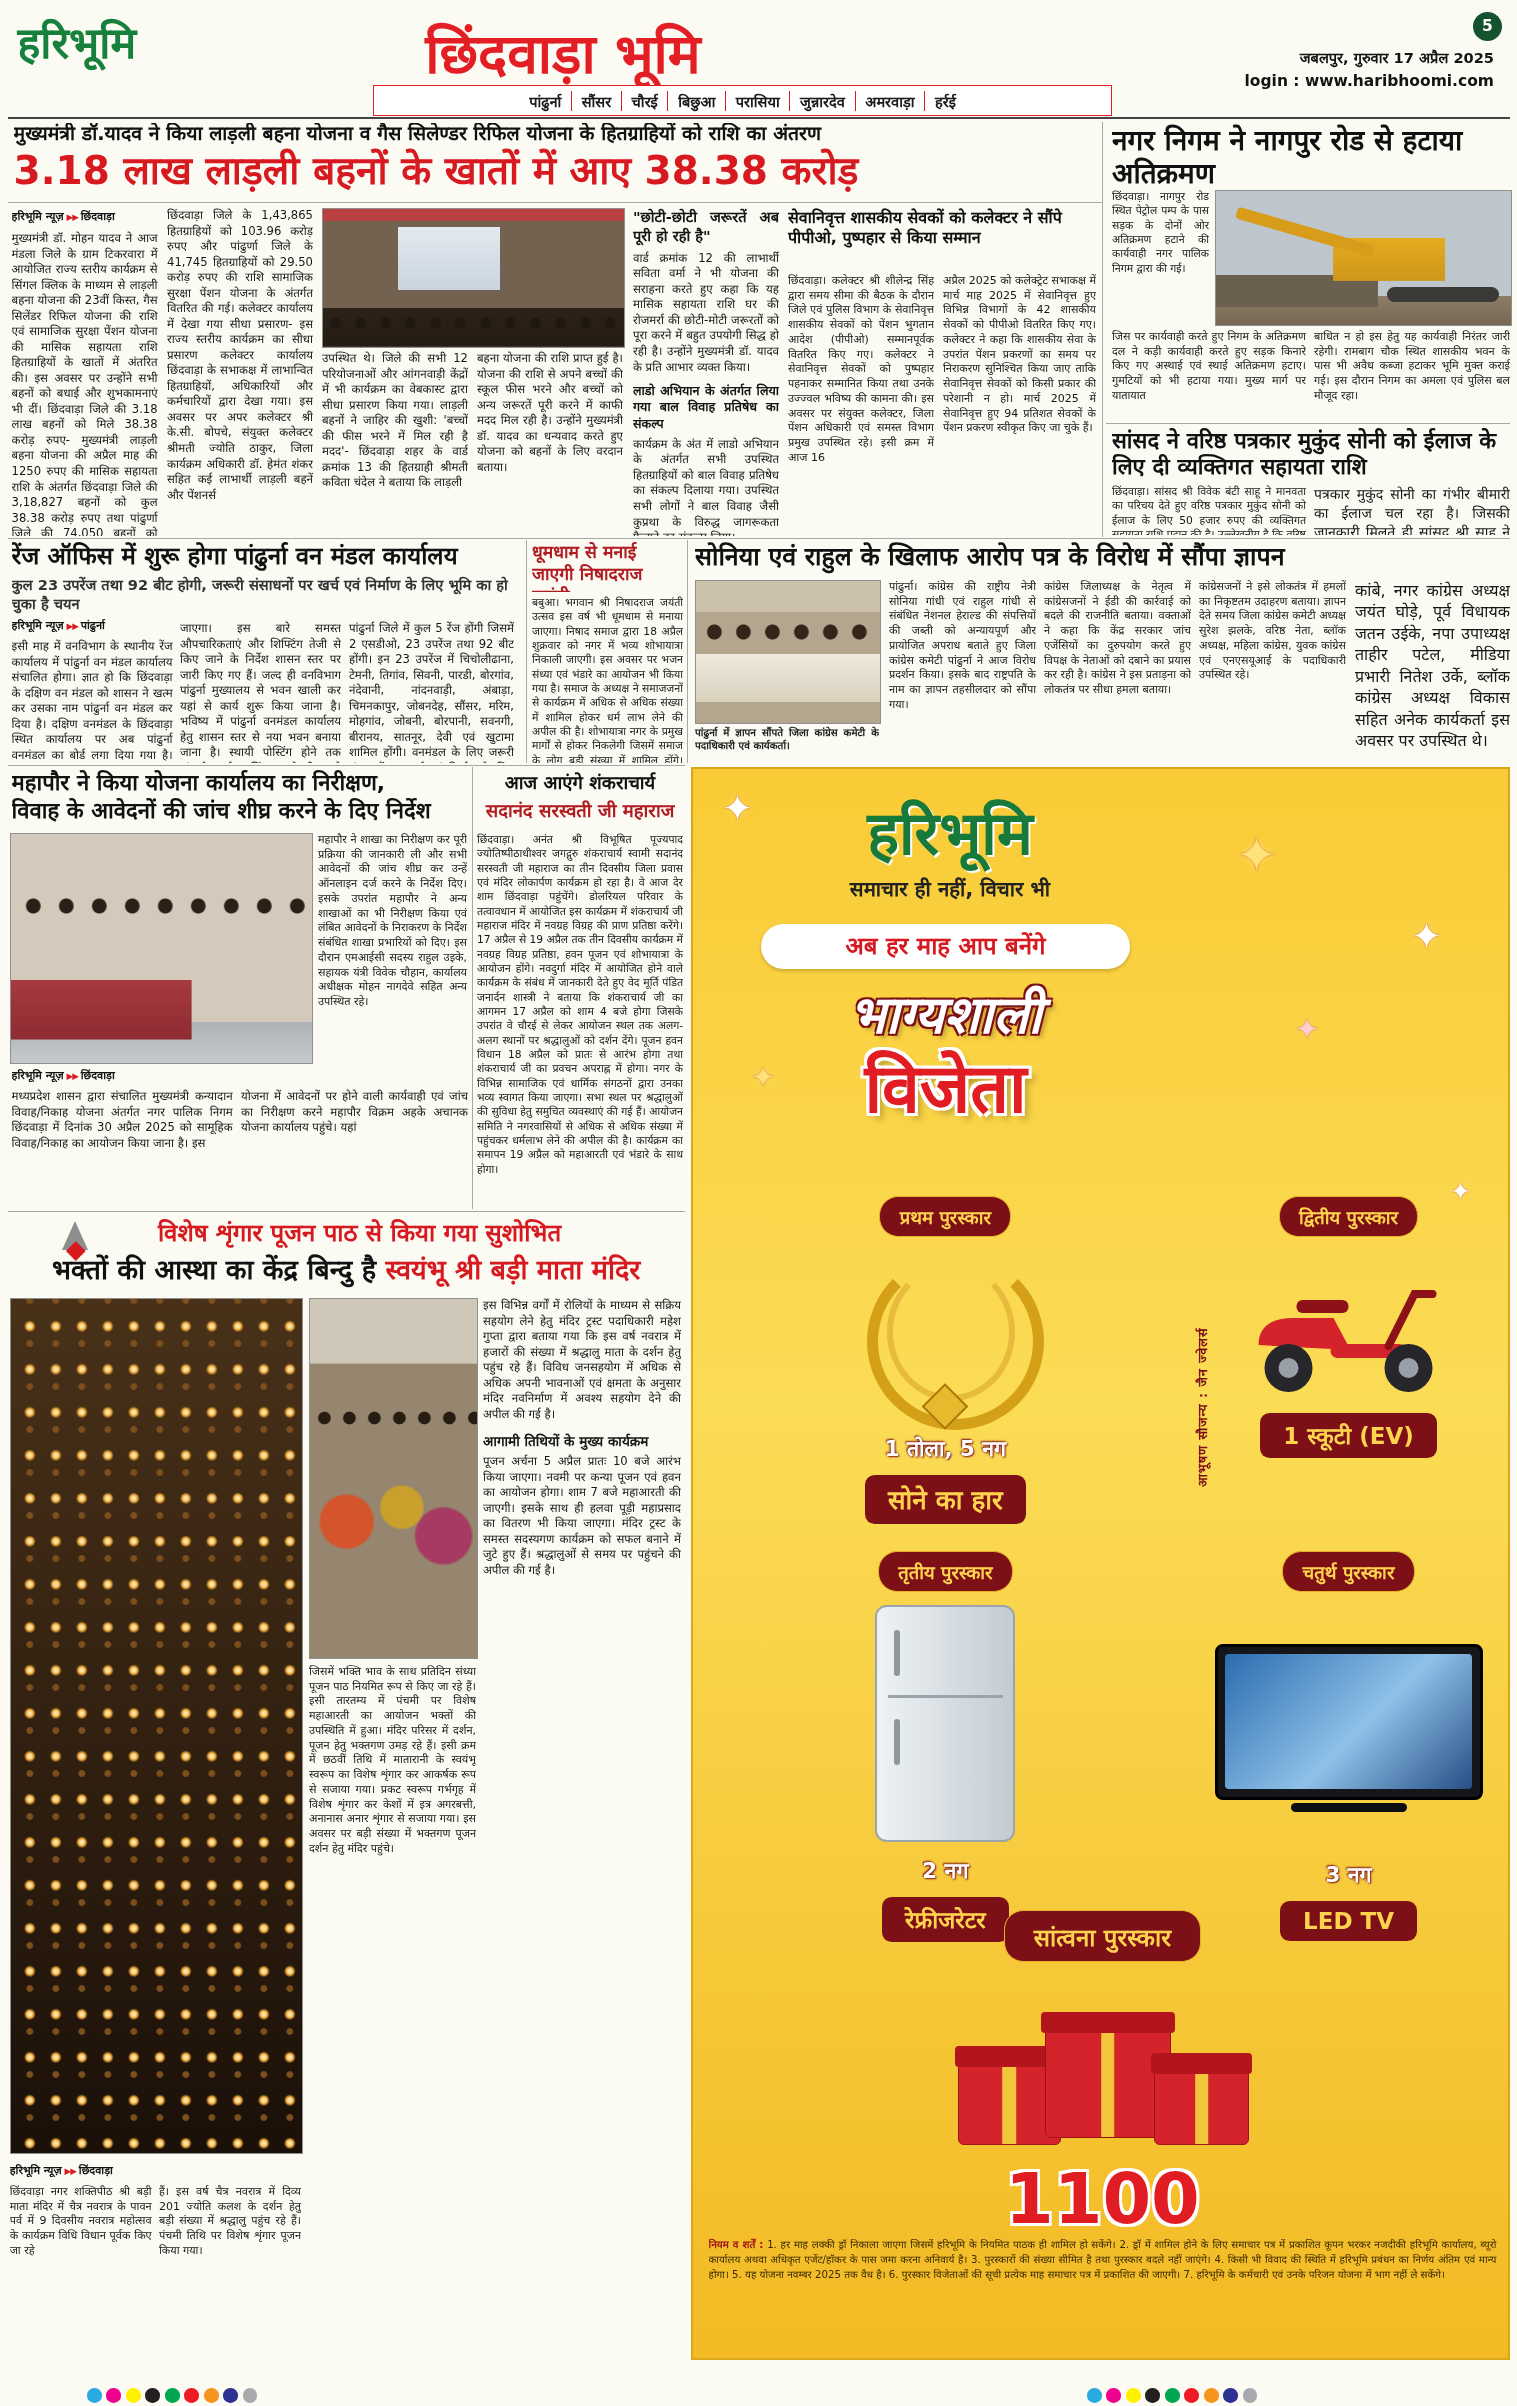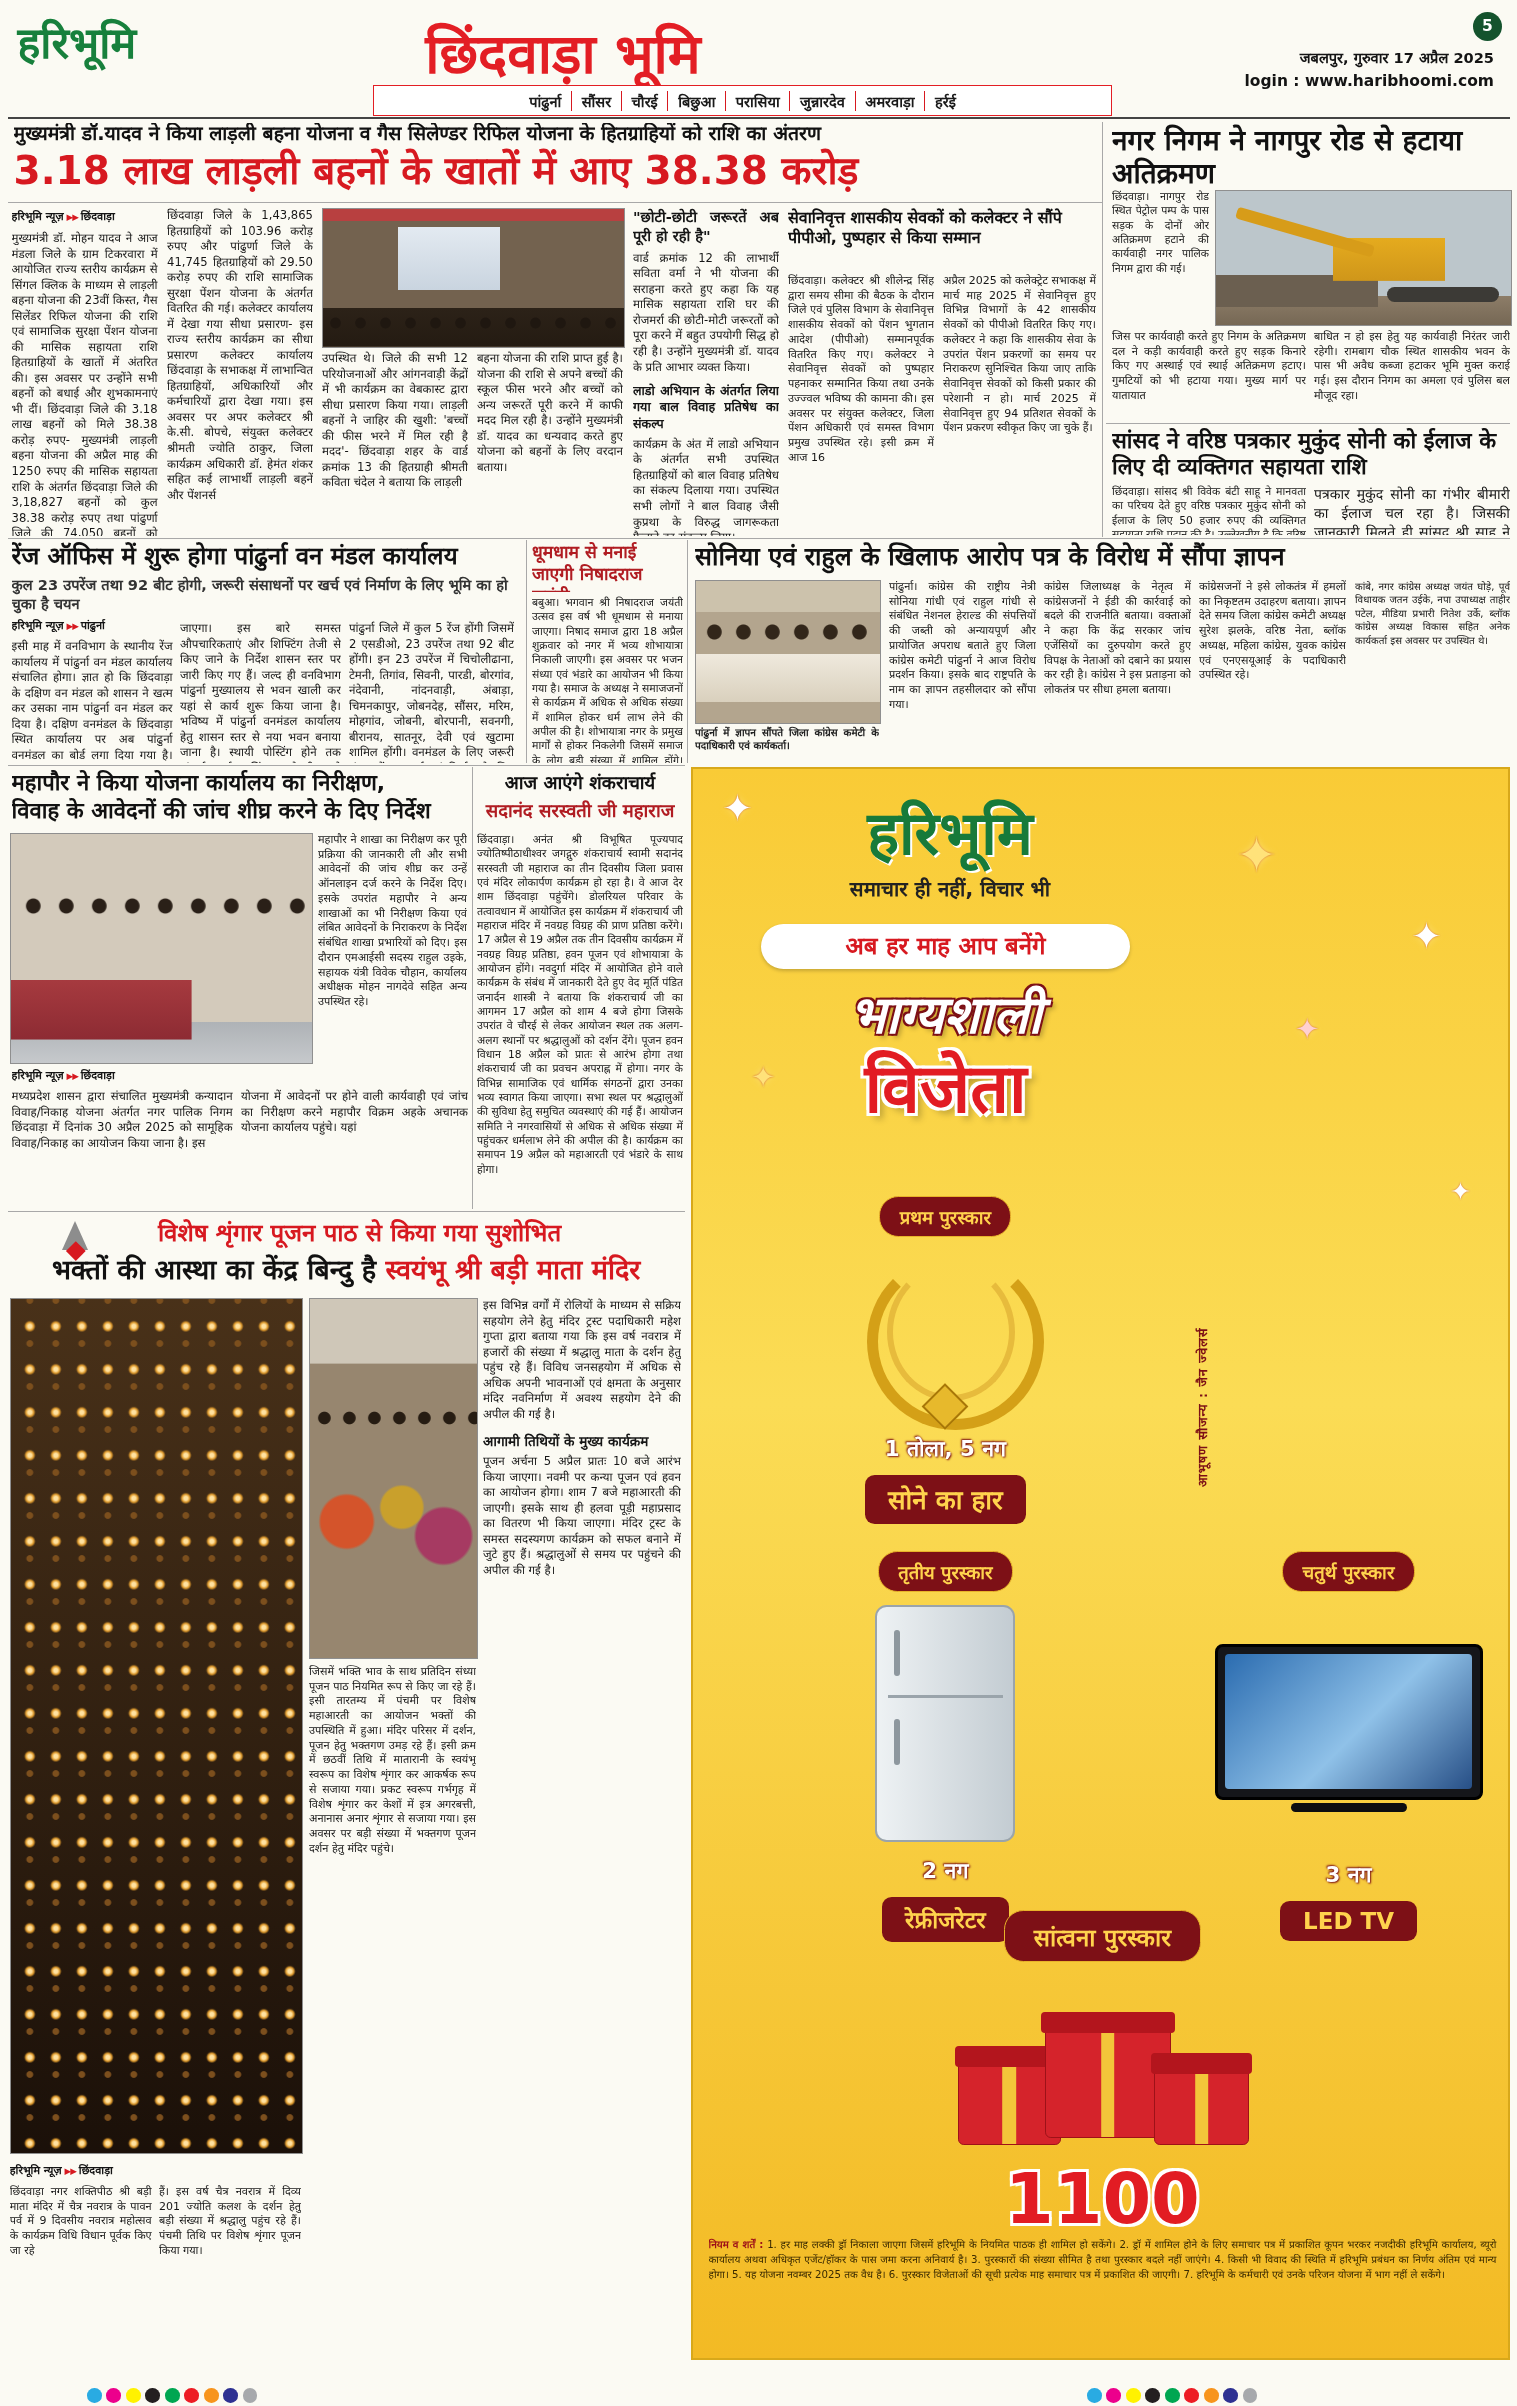--- a/index.html
+++ b/index.html
@@ -182,21 +182,21 @@
 <div class="col s11" style="left:532px;top:596px;width:151px;height:167px">बबुआ। भगवान श्री निषादराज जयंती उत्सव इस वर्ष भी धूमधाम से मनाया जाएगा। निषाद समाज द्वारा 18 अप्रैल शुक्रवार को नगर में भव्य शोभायात्रा निकाली जाएगी। इस अवसर पर भजन संध्या एवं भंडारे का आयोजन भी किया गया है। समाज के अध्यक्ष ने समाजजनों से कार्यक्रम में अधिक से अधिक संख्या में शामिल होकर धर्म लाभ लेने की अपील की है। शोभायात्रा नगर के प्रमुख मार्गों से होकर निकलेगी जिसमें समाज के लोग बड़ी संख्या में शामिल होंगे। आयोजन को लेकर समाजजनों में उत्साह है।</div>
 
 <div class="rule" style="left:687px;top:540px;width:1px;height:223px"></div>
 
 <div class="abs hl" style="left:695px;top:542px;width:815px;height:33px;font-size:25px;color:#111">सोनिया एवं राहुल के खिलाफ आरोप पत्र के विरोध में सौंपा ज्ञापन</div>
 <div class="photo ph-memo" style="left:695px;top:580px;width:184px;height:142px"></div>
 <div class="caption" style="left:695px;top:726px;width:184px;height:37px">पांढुर्ना में ज्ञापन सौंपते जिला कांग्रेस कमेटी के पदाधिकारी एवं कार्यकर्ता।</div>
 <div class="col" style="left:889px;top:580px;width:147px;height:182px;font-size:11px">पांढुर्ना। कांग्रेस की राष्ट्रीय नेत्री सोनिया गांधी एवं राहुल गांधी से संबंधित नेशनल हेराल्ड की संपत्तियों की जब्ती को अन्यायपूर्ण और प्रायोजित अपराध बताते हुए जिला कांग्रेस कमेटी पांढुर्ना ने आज विरोध प्रदर्शन किया। इसके बाद राष्ट्रपति के नाम का ज्ञापन तहसीलदार को सौंपा गया।</div>
 <div class="col" style="left:1044px;top:580px;width:147px;height:182px;font-size:11px">कांग्रेस जिलाध्यक्ष के नेतृत्व में कांग्रेसजनों ने ईडी की कार्रवाई को बदले की राजनीति बताया। वक्ताओं ने कहा कि केंद्र सरकार जांच एजेंसियों का दुरुपयोग करते हुए विपक्ष के नेताओं को दबाने का प्रयास कर रही है। कांग्रेस ने इस प्रताड़ना को लोकतंत्र पर सीधा हमला बताया।</div>
 <div class="col" style="left:1199px;top:580px;width:147px;height:182px;font-size:11px">कांग्रेसजनों ने इसे लोकतंत्र में हमलों का निकृष्टतम उदाहरण बताया। ज्ञापन देते समय जिला कांग्रेस कमेटी अध्यक्ष सुरेश झलके, वरिष्ठ नेता, ब्लॉक अध्यक्ष, महिला कांग्रेस, युवक कांग्रेस एवं एनएसयूआई के पदाधिकारी उपस्थित रहे।</div>
-<div class="col" style="left:1355px;top:580px;width:155px;height:182px;font-size:10px">कांबे, नगर कांग्रेस अध्यक्ष जयंत घोड़े, पूर्व विधायक जतन उईके, नपा उपाध्यक्ष ताहीर पटेल, मीडिया प्रभारी नितेश उर्के, ब्लॉक कांग्रेस अध्यक्ष विकास सहित अनेक कार्यकर्ता इस अवसर पर उपस्थित थे।</div>
+<div class="col" style="left:1355px;top:580px;width:155px;height:182px;font-size:16px">कांबे, नगर कांग्रेस अध्यक्ष जयंत घोड़े, पूर्व विधायक जतन उईके, नपा उपाध्यक्ष ताहीर पटेल, मीडिया प्रभारी नितेश उर्के, ब्लॉक कांग्रेस अध्यक्ष विकास सहित अनेक कार्यकर्ता इस अवसर पर उपस्थित थे।</div>
 
 <div class="rule" style="left:7.8px;top:765px;width:677px;height:1px"></div>
 
 <div class="abs hl" style="left:11.6px;top:770px;width:456px;height:29px;font-size:22px;color:#111">महापौर ने किया योजना कार्यालय का निरीक्षण,</div>
 <div class="abs hl" style="left:11.6px;top:798px;width:456px;height:29px;font-size:22px;color:#111">विवाह के आवेदनों की जांच शीघ्र करने के दिए निर्देश</div>
 <div class="photo ph-mayor" style="left:9.7px;top:833px;width:301px;height:229px"></div>
 <div class="col" style="left:318px;top:833px;width:149px;height:229px;font-size:11px">महापौर ने शाखा का निरीक्षण कर पूरी प्रक्रिया की जानकारी ली और सभी आवेदनों की जांच शीघ्र कर उन्हें ऑनलाइन दर्ज करने के निर्देश दिए। इसके उपरांत महापौर ने अन्य शाखाओं का भी निरीक्षण किया एवं लंबित आवेदनों के निराकरण के निर्देश संबंधित शाखा प्रभारियों को दिए। इस दौरान एमआईसी सदस्य राहुल उइके, सहायक यंत्री विवेक चौहान, कार्यालय अधीक्षक मोहन नागदेवे सहित अन्य उपस्थित रहे।</div>
 <div class="byline" style="left:11.6px;top:1067px;width:233px">
   <span>हरिभूमि न्यूज़</span><span class="arr">▶▶</span><span>छिंदवाड़ा</span>
 </div>
@@ -229,20 +229,34 @@
     <span class="badge">प्रथम पुरस्कार</span>
     <span class="necklace">
       <span class="neck-ring"></span>
       <span class="neck-ring2"></span>
       <span class="neck-pendant"></span>
     </span>
     <span class="pqty">1 तोला, 5 नग</span>
     <span class="pname">सोने का हार</span>
   </div>
 
+  <div class="p-col" style="left:505px;top:427px;width:301px">
+    <span class="badge">द्वितीय पुरस्कार</span>
+    <svg viewBox="0 0 220 150" width="223" height="150">
+      <path d="M20 95 Q20 68 55 68 L95 68 L112 100 Z" fill="#d5232b"></path>
+      <rect x="92" y="94" width="76" height="14" rx="7" fill="#d5232b"></rect>
+      <path d="M150 96 L176 44 L194 44" stroke="#8c1218" stroke-width="8" fill="none" stroke-linecap="round"></path>
+      <rect x="58" y="50" width="52" height="13" rx="6" fill="#8c1218"></rect>
+      <circle cx="50" cy="118" r="24" fill="#26262b"></circle>
+        <circle cx="50" cy="118" r="10" fill="#9aa0a8"></circle>
+      <circle cx="170" cy="118" r="24" fill="#26262b"></circle>
+        <circle cx="170" cy="118" r="10" fill="#9aa0a8"></circle>
+    </svg>
+    <span class="pname" style="font-size:23px">1 स्कूटी (EV)</span>
+  </div>
 
   <div class="p-col" style="left:19.4px;top:782px;width:466px">
     <span class="badge">तृतीय पुरस्कार</span>
     <span class="fridge"></span>
     <span class="pqty">2 नग</span>
     <span class="pname" style="font-size:23px">रेफ्रीजरेटर</span>
   </div>
 
   <div class="p-col" style="left:505px;top:782px;width:301px">
     <span class="badge">चतुर्थ पुरस्कार</span>

